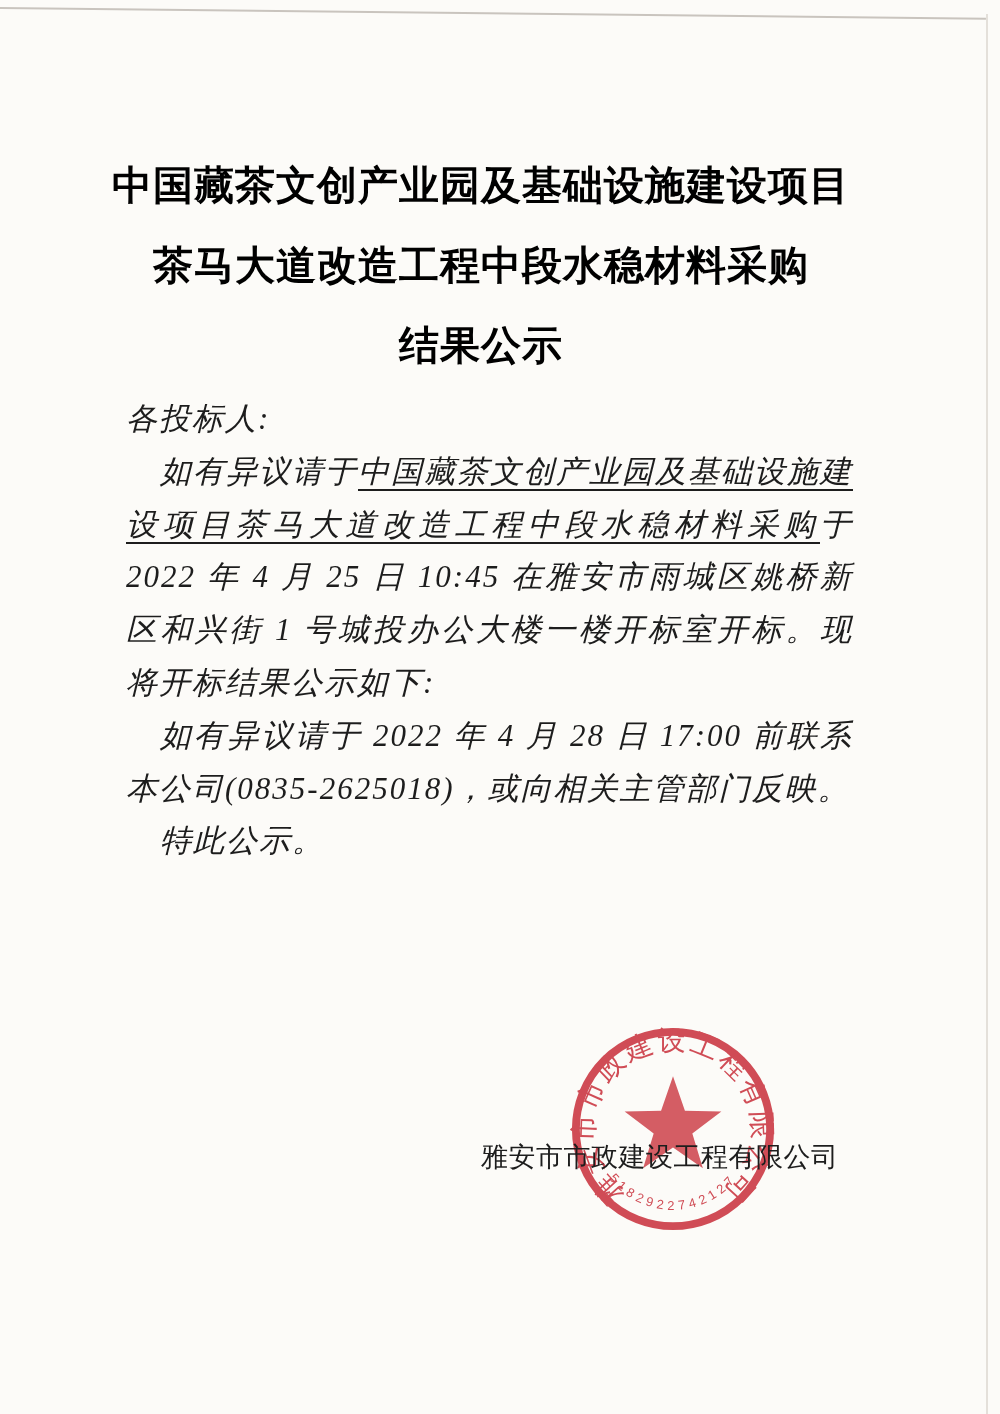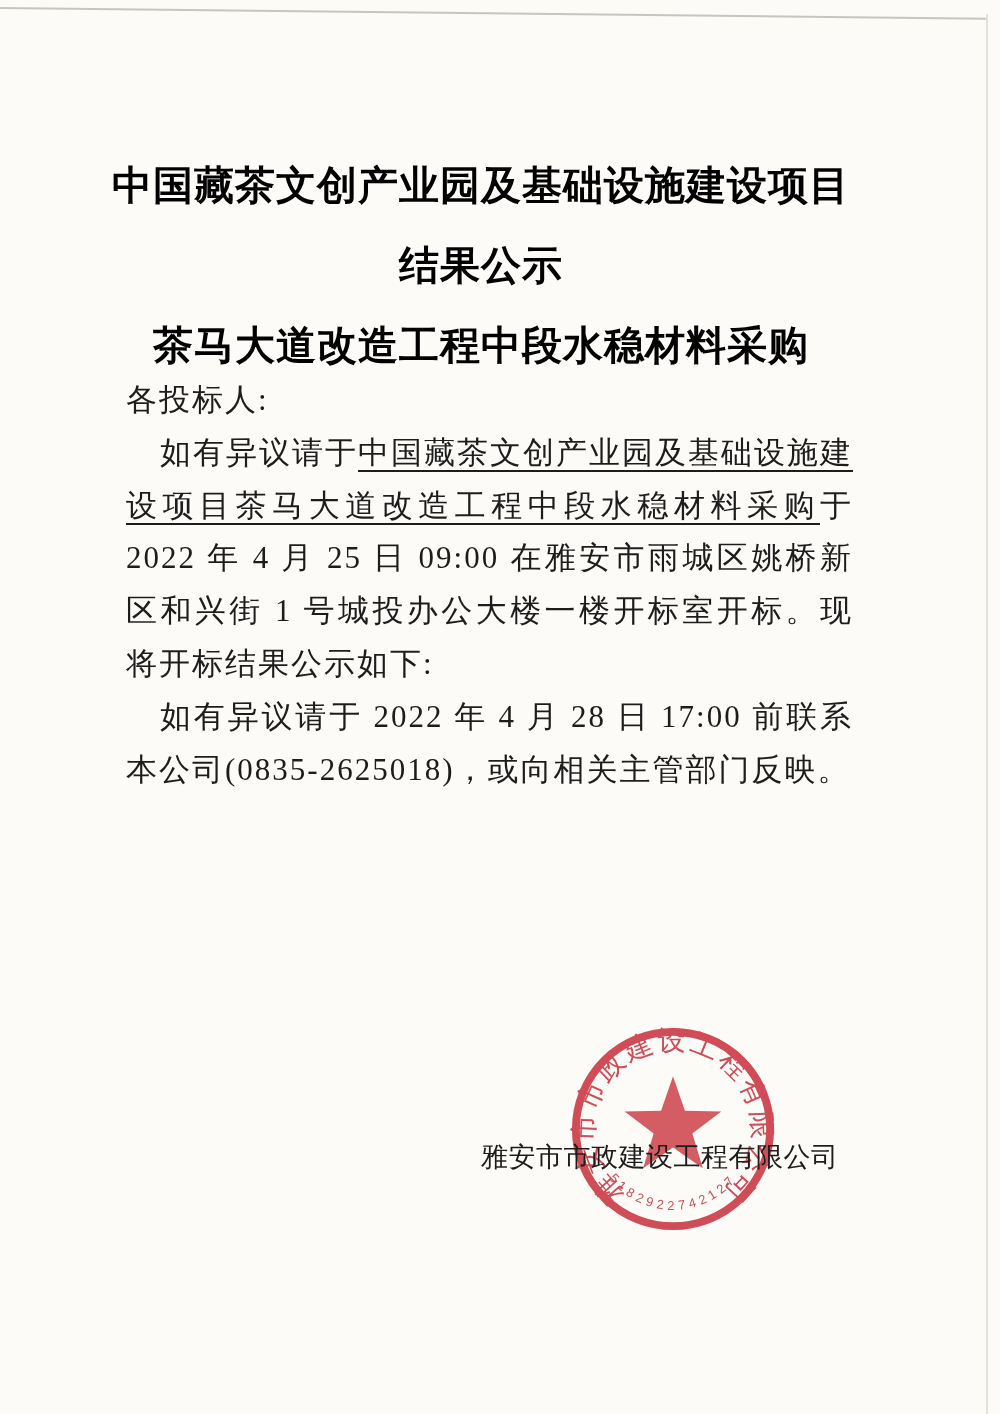--- a/index.html
+++ b/index.html
@@ -22,23 +22,24 @@
     position: absolute; top: 14px; left: 986px; width: 2px; height: 1400px;
     background: #e4e0da;
   }
   .title {
     position: absolute; top: 146px; left: 0; width: 962px;
     text-align: center; font-weight: 700; font-size: 40px; line-height: 80px;
     letter-spacing: 1px; color: #000;
   }
   .title .t-line { white-space: nowrap; }
   .doc-body {
-    position: absolute; left: 126px; top: 374px; width: 727px;
+    position: absolute; left: 126px; top: 393px; width: 727px;
     font-size: 31px; line-height: 52.8px; letter-spacing: 2px;
     text-align: justify;
+    font-style: italic;
   }
   .doc-body p { margin: 0; text-indent: 34px; }
   .doc-body p.no-indent { text-indent: 0; }
   .seg-u {
     text-decoration: underline;
     text-decoration-thickness: 2px;
     text-underline-offset: 7px;
   }
   .company-line {
     position: absolute; left: 481px; top: 1139px;
@@ -57,29 +58,30 @@
 </head>
 <body>
 
 <div class="page">
 
   <div class="top-edge"></div>
   <div class="right-edge"></div>
 
   <div class="title">
     <div class="t-line">中国藏茶文创产业园及基础设施建设项目</div>
+    <div class="t-line">茶马大道改造工程中段水稳材料采购</div>
     <div class="t-line">结果公示</div>
-    <div class="t-line">茶马大道改造工程中段水稳材料采购</div>
   </div>
 
   <div class="doc-body">
     <p class="no-indent">各投标人:</p>
     <div id="paragraphs">
-        <p><span>如有异议请于</span><span class="seg-u">中国藏茶文创产业园及基础设施建设项目茶马大道改造工程中段水稳材料采购</span><span>于 2022 年 4 月 25 日 09:00 在雅安市雨城区姚桥新区和兴街 1 号城投办公大楼一楼开标室开标。现将开标结果公示如下:</span></p>
+        <p><span>如有异议请于</span><span class="seg-u">中国藏茶文创产业园及基础设施建设项目茶马大道改造工程中段水稳材料采购</span><span>于 2022 年 4 月 25 日 10:45 在雅安市雨城区姚桥新区和兴街 1 号城投办公大楼一楼开标室开标。现将开标结果公示如下:</span></p>
         <p><span>如有异议请于 2022 年 4 月 28 日 17:00 前联系本公司(0835-2625018)，或向相关主管部门反映。</span></p>
+        <p><span>特此公示。</span></p>
       </div>
   </div>
 
   <div class="seal">
     <svg viewBox="0 0 240 240">
       <defs>
         <path id="ringPath" d="M 59 181 A 86 86 0 1 1 181 181" fill="none"></path>
         <path id="codePath" d="M 40 156 A 88 88 0 0 0 200 156" fill="none"></path>
       </defs>
       <circle cx="120" cy="120" r="105" fill="none" stroke-width="8.5" class="seal-ring" stroke="#cf3e49"></circle>

